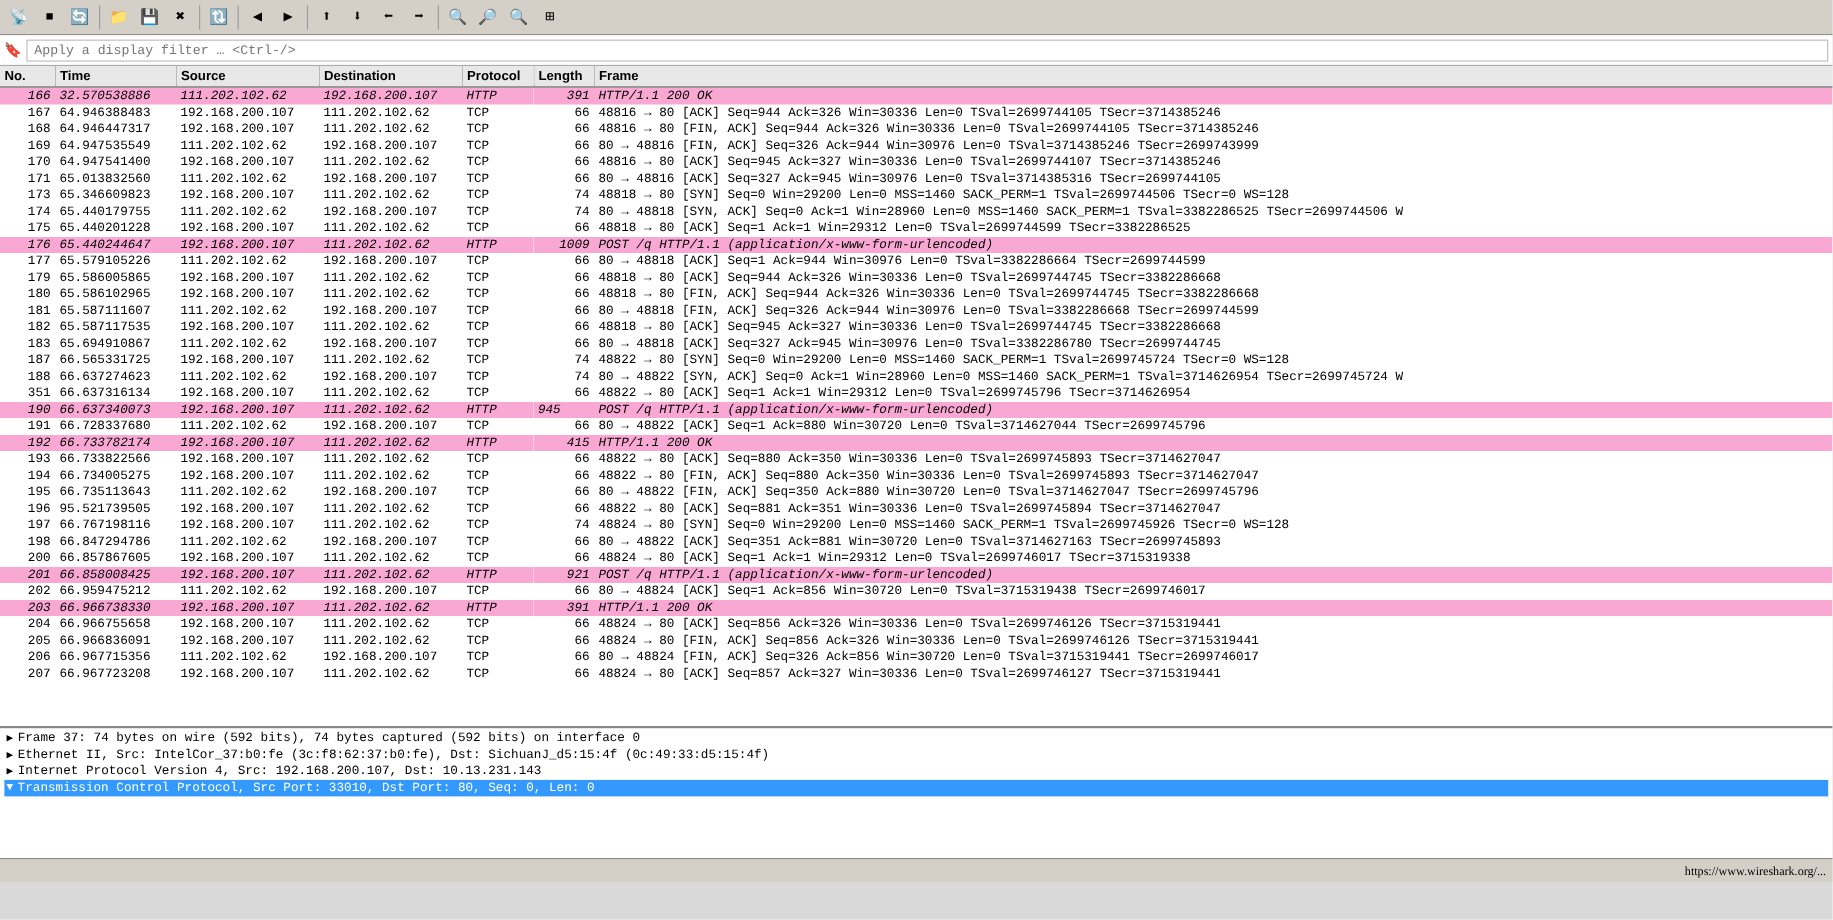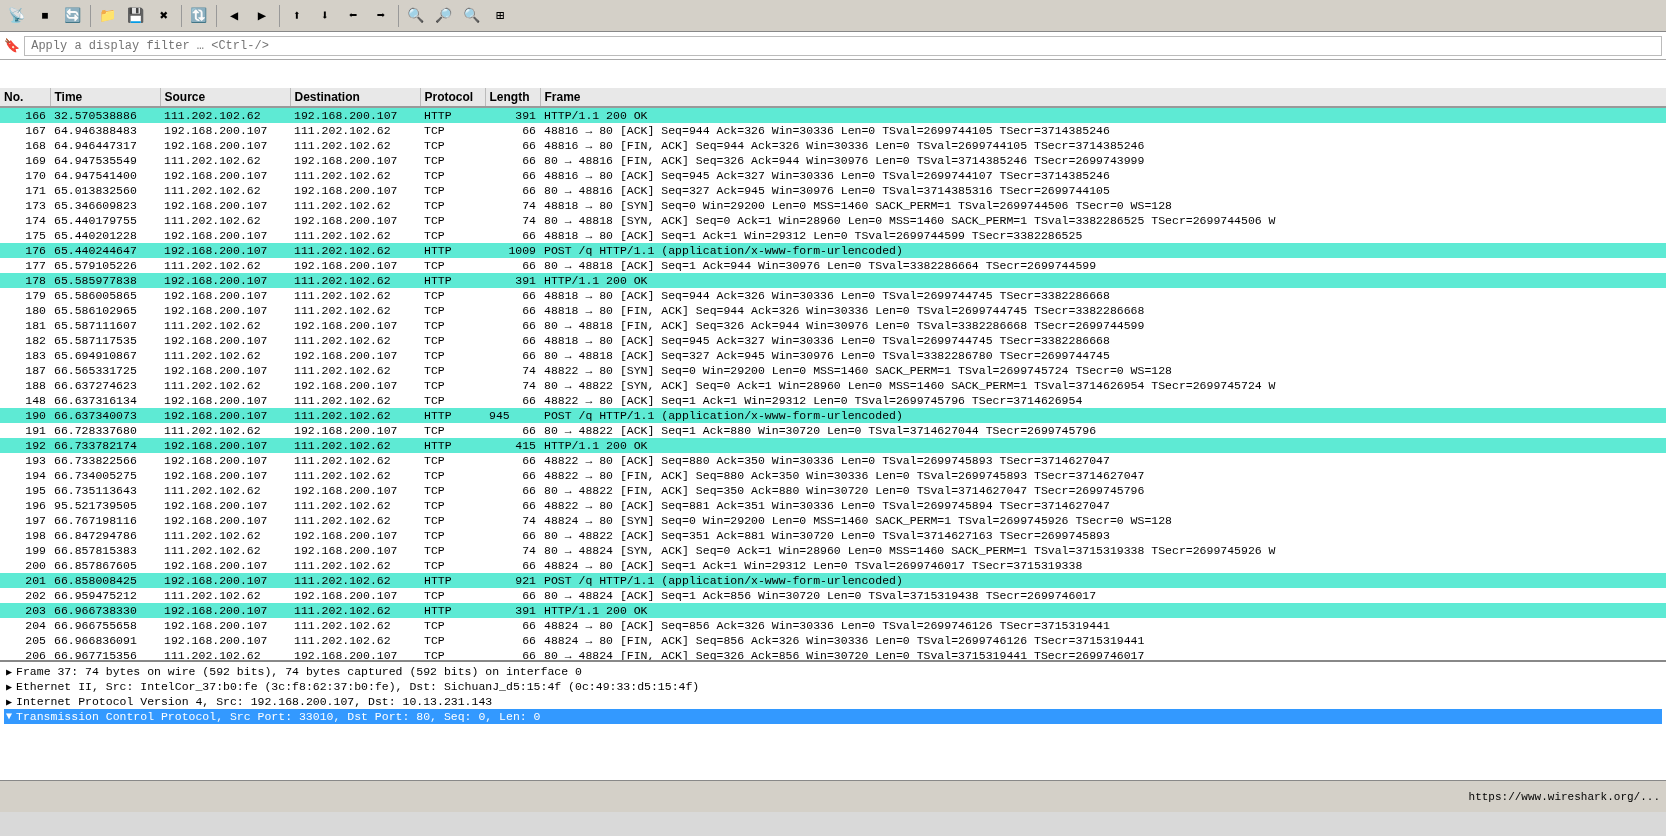--- a/index.html
+++ b/index.html
@@ -48,21 +48,20 @@
     
     #packet-list {
       background: #fff;
       overflow-y: auto;
       height: 600px;
     }
     table {
       width: 100%;
       border-collapse: collapse;
       table-layout: fixed;
-      margin-top: 28px;
     }
     thead tr {
       background: #e8e8e8;
       border-bottom: 2px solid #999;
       position: sticky;
       top: 0;
       z-index: 10;
     }
     thead th {
       text-align: left;
@@ -84,21 +83,21 @@
     .col-info { width: auto; }
 
     tbody tr { cursor: pointer; }
     tbody td {
       padding: 1px 4px;
       white-space: nowrap;
       overflow: hidden;
       text-overflow: ellipsis;
       font-size: 11.5px;
     }
-    .row-green { background: #5eead4; }
+    .row-green { background: #f9a8d4; font-style: italic; }
     .row-white { background: #ffffff; }
 
     
     #detail-panel {
       background: #fff;
       border-top: 2px solid #888;
       height: 120px;
       overflow-y: auto;
       padding: 2px 4px;
     }
@@ -112,25 +111,25 @@
     }
     .detail-item.selected { background: #3399ff; color: #fff; }
     .detail-arrow { margin-right: 4px; font-size: 10px; }
 
     
     #status-bar {
       background: #d4d0c8;
       border-top: 1px solid #888;
       padding: 2px 6px;
       font-size: 11px;
-      font-family: Liberation Mono, monospace;
+      font-family: Liberation Serif, serif;
       display: flex;
       justify-content: space-between;
       align-items: center;
-      height: 32px;
+      height: 22px;
     }
   </style>
 </head>
 <body>
 
 <div id="toolbar">
   <div class="tb-btn">📡</div>
   <div class="tb-btn">⏹</div>
   <div class="tb-btn">🔄</div>
   <div class="tb-sep"></div>
@@ -265,29 +264,20 @@
     </tr>
         <tr class="row-white">
       <td style="text-align:right">177</td>
       <td>65.579105226</td>
       <td>111.202.102.62</td>
       <td>192.168.200.107</td>
       <td>TCP</td>
       <td style="text-align:right">66</td>
       <td>80 → 48818 [ACK] Seq=1 Ack=944 Win=30976 Len=0 TSval=3382286664 TSecr=2699744599</td>
     </tr>
-        <tr class="row-green">
-      <td style="text-align:right">178</td>
-      <td>65.585977838</td>
-      <td>192.168.200.107</td>
-      <td>111.202.102.62</td>
-      <td>HTTP</td>
-      <td style="text-align:right">391</td>
-      <td>HTTP/1.1 200 OK</td>
-    </tr>
         <tr class="row-white">
       <td style="text-align:right">179</td>
       <td>65.586005865</td>
       <td>192.168.200.107</td>
       <td>111.202.102.62</td>
       <td>TCP</td>
       <td style="text-align:right">66</td>
       <td>48818 → 80 [ACK] Seq=944 Ack=326 Win=30336 Len=0 TSval=2699744745 TSecr=3382286668</td>
     </tr>
         <tr class="row-white">
@@ -338,21 +328,21 @@
         <tr class="row-white">
       <td style="text-align:right">188</td>
       <td>66.637274623</td>
       <td>111.202.102.62</td>
       <td>192.168.200.107</td>
       <td>TCP</td>
       <td style="text-align:right">74</td>
       <td>80 → 48822 [SYN, ACK] Seq=0 Ack=1 Win=28960 Len=0 MSS=1460 SACK_PERM=1 TSval=3714626954 TSecr=2699745724 W</td>
     </tr>
         <tr class="row-white">
-      <td style="text-align:right">148</td>
+      <td style="text-align:right">351</td>
       <td>66.637316134</td>
       <td>192.168.200.107</td>
       <td>111.202.102.62</td>
       <td>TCP</td>
       <td style="text-align:right">66</td>
       <td>48822 → 80 [ACK] Seq=1 Ack=1 Win=29312 Len=0 TSval=2699745796 TSecr=3714626954</td>
     </tr>
         <tr class="row-green">
       <td style="text-align:right">190</td>
       <td>66.637340073</td>
@@ -426,29 +416,20 @@
       <td>48824 → 80 [SYN] Seq=0 Win=29200 Len=0 MSS=1460 SACK_PERM=1 TSval=2699745926 TSecr=0 WS=128</td>
     </tr>
         <tr class="row-white">
       <td style="text-align:right">198</td>
       <td>66.847294786</td>
       <td>111.202.102.62</td>
       <td>192.168.200.107</td>
       <td>TCP</td>
       <td style="text-align:right">66</td>
       <td>80 → 48822 [ACK] Seq=351 Ack=881 Win=30720 Len=0 TSval=3714627163 TSecr=2699745893</td>
-    </tr>
-        <tr class="row-white">
-      <td style="text-align:right">199</td>
-      <td>66.857815383</td>
-      <td>111.202.102.62</td>
-      <td>192.168.200.107</td>
-      <td>TCP</td>
-      <td style="text-align:right">74</td>
-      <td>80 → 48824 [SYN, ACK] Seq=0 Ack=1 Win=28960 Len=0 MSS=1460 SACK_PERM=1 TSval=3715319338 TSecr=2699745926 W</td>
     </tr>
         <tr class="row-white">
       <td style="text-align:right">200</td>
       <td>66.857867605</td>
       <td>192.168.200.107</td>
       <td>111.202.102.62</td>
       <td>TCP</td>
       <td style="text-align:right">66</td>
       <td>48824 → 80 [ACK] Seq=1 Ack=1 Win=29312 Len=0 TSval=2699746017 TSecr=3715319338</td>
     </tr>

